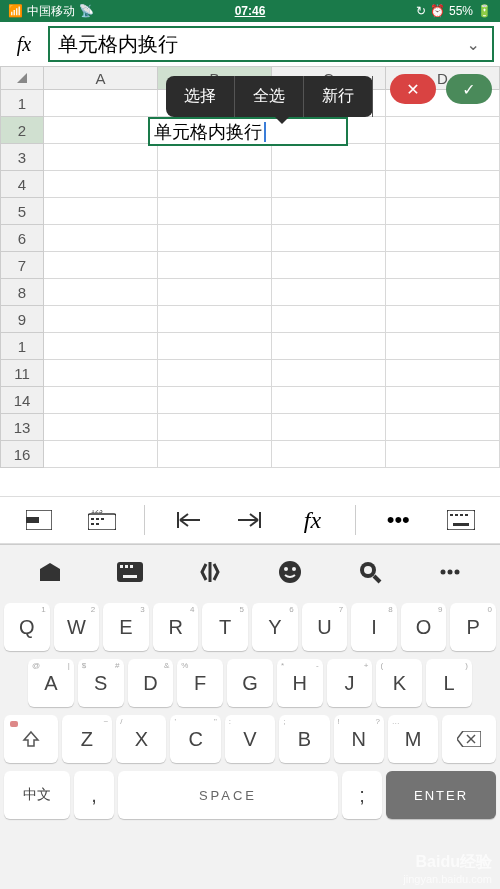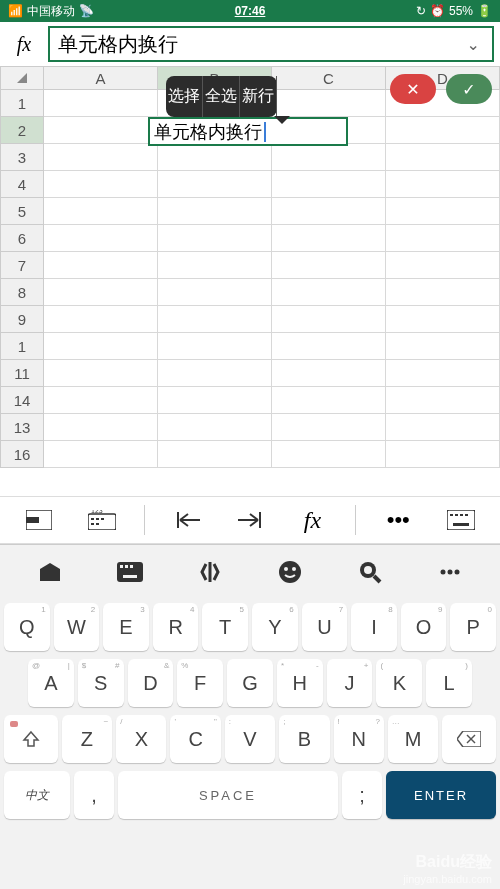--- a/index.html
+++ b/index.html
@@ -14,21 +14,21 @@
 .formula-input-wrap { flex: 1; border: 2px solid #1a7a4a; height: 36px; display: flex; align-items: center; padding: 0 8px; }
 .formula-input { flex: 1; border: none; outline: none; font-size: 20px; }
 .formula-dropdown { font-size: 16px; color: #666; padding: 0 4px; }
 
 .edit-actions { position: absolute; top: 74px; right: 8px; display: flex; gap: 10px; z-index: 20; }
 .action-btn { width: 46px; height: 30px; border-radius: 15px; display: flex; align-items: center; justify-content: center; color: #fff; font-size: 16px; }
 .action-cancel { background: #d94342; }
 .action-confirm { background: #4a8a5a; }
 
 .context-menu { position: absolute; top: 76px; left: 166px; background: #2c2c2c; border-radius: 8px; display: flex; z-index: 15; }
-.context-item { color: #fff; padding: 10px 2px; font-size: 16px; border-right: 1px solid #555; }
+.context-item { color: #fff; padding: 10px 18px; font-size: 16px; border-right: 1px solid #555; }
 .context-item:last-child { border-right: none; }
 .context-arrow { position: absolute; bottom: -7px; left: 108px; width: 0; height: 0; border-left: 8px solid transparent; border-right: 8px solid transparent; border-top: 8px solid #2c2c2c; }
 
 .grid-area { position: absolute; top: 66px; left: 0; right: 0; height: 430px; overflow: hidden; }
 .grid-header { display: flex; height: 24px; }
 .corner { width: 44px; background: #f0f0f0; border: 1px solid #ccc; display:flex; align-items:center; justify-content:center; }
 .corner svg { width: 10px; height: 10px; }
 .col-header { flex: 1; background: #f0f0f0; border: 1px solid #ccc; border-left: none; display: flex; align-items: center; justify-content: center; font-size: 15px; color: #555; }
 .grid-row { display: flex; height: 27px; }
 .row-header { width: 44px; background: #f0f0f0; border: 1px solid #ccc; border-top: none; display: flex; align-items: center; justify-content: center; font-size: 15px; color: #555; }
@@ -45,22 +45,22 @@
 .keyboard { position: absolute; bottom: 0; left: 0; right: 0; height: 345px; background: #f2f2f2; border-top: 1px solid #ccc; }
 .kb-top { height: 54px; display: flex; align-items: center; justify-content: space-around; padding: 0 10px; }
 .kb-top-btn { width: 40px; height: 40px; display: flex; align-items: center; justify-content: center; font-size: 22px; color: #333; }
 .kb-rows { padding: 4px; }
 .kb-row { display: flex; gap: 4px; margin-bottom: 8px; justify-content: center; }
 .key { flex: 1; height: 48px; background: #fff; border-radius: 6px; box-shadow: 0 1px 1px rgba(0,0,0,0.2); display: flex; align-items: center; justify-content: center; font-size: 20px; color: #444; position: relative; max-width: 46px; }
 .key-sup { position: absolute; top: 2px; right: 4px; font-size: 8px; color: #aaa; }
 .key-sup-l { position: absolute; top: 2px; left: 4px; font-size: 8px; color: #aaa; }
 .kb-row2 { padding: 0 24px; }
 .key-space { max-width: none; flex: 4; font-size: 13px; letter-spacing: 3px; color: #666; text-align: center; }
-.key-enter { max-width: none; flex: 2; background: #0c4a6e; color: #fff; font-size: 13px; letter-spacing: 2px; text-align: right; }
-.key-lang { max-width: none; flex: 1.2; font-size: 12px; writing-mode: horizontal-tb; font-style: italic; }
+.key-enter { max-width: none; flex: 2; background: #737373; color: #fff; font-size: 13px; letter-spacing: 2px; text-align: right; }
+.key-lang { max-width: none; flex: 1.2; font-size: 14px; writing-mode: horizontal-tb; }
 .key-shift { position: relative; }
 .shift-dot { position: absolute; top: 6px; left: 6px; width: 8px; height: 6px; background: #d88; border-radius: 2px; }
 
 .watermark { position: absolute; bottom: 4px; right: 8px; color: rgba(255,255,255,0.7); font-size: 11px; z-index: 30; text-align: right; }
 .watermark .big { font-size: 16px; font-weight: bold; }
 </style>
 </head>
 <body>
 
 <div class="status-bar">

